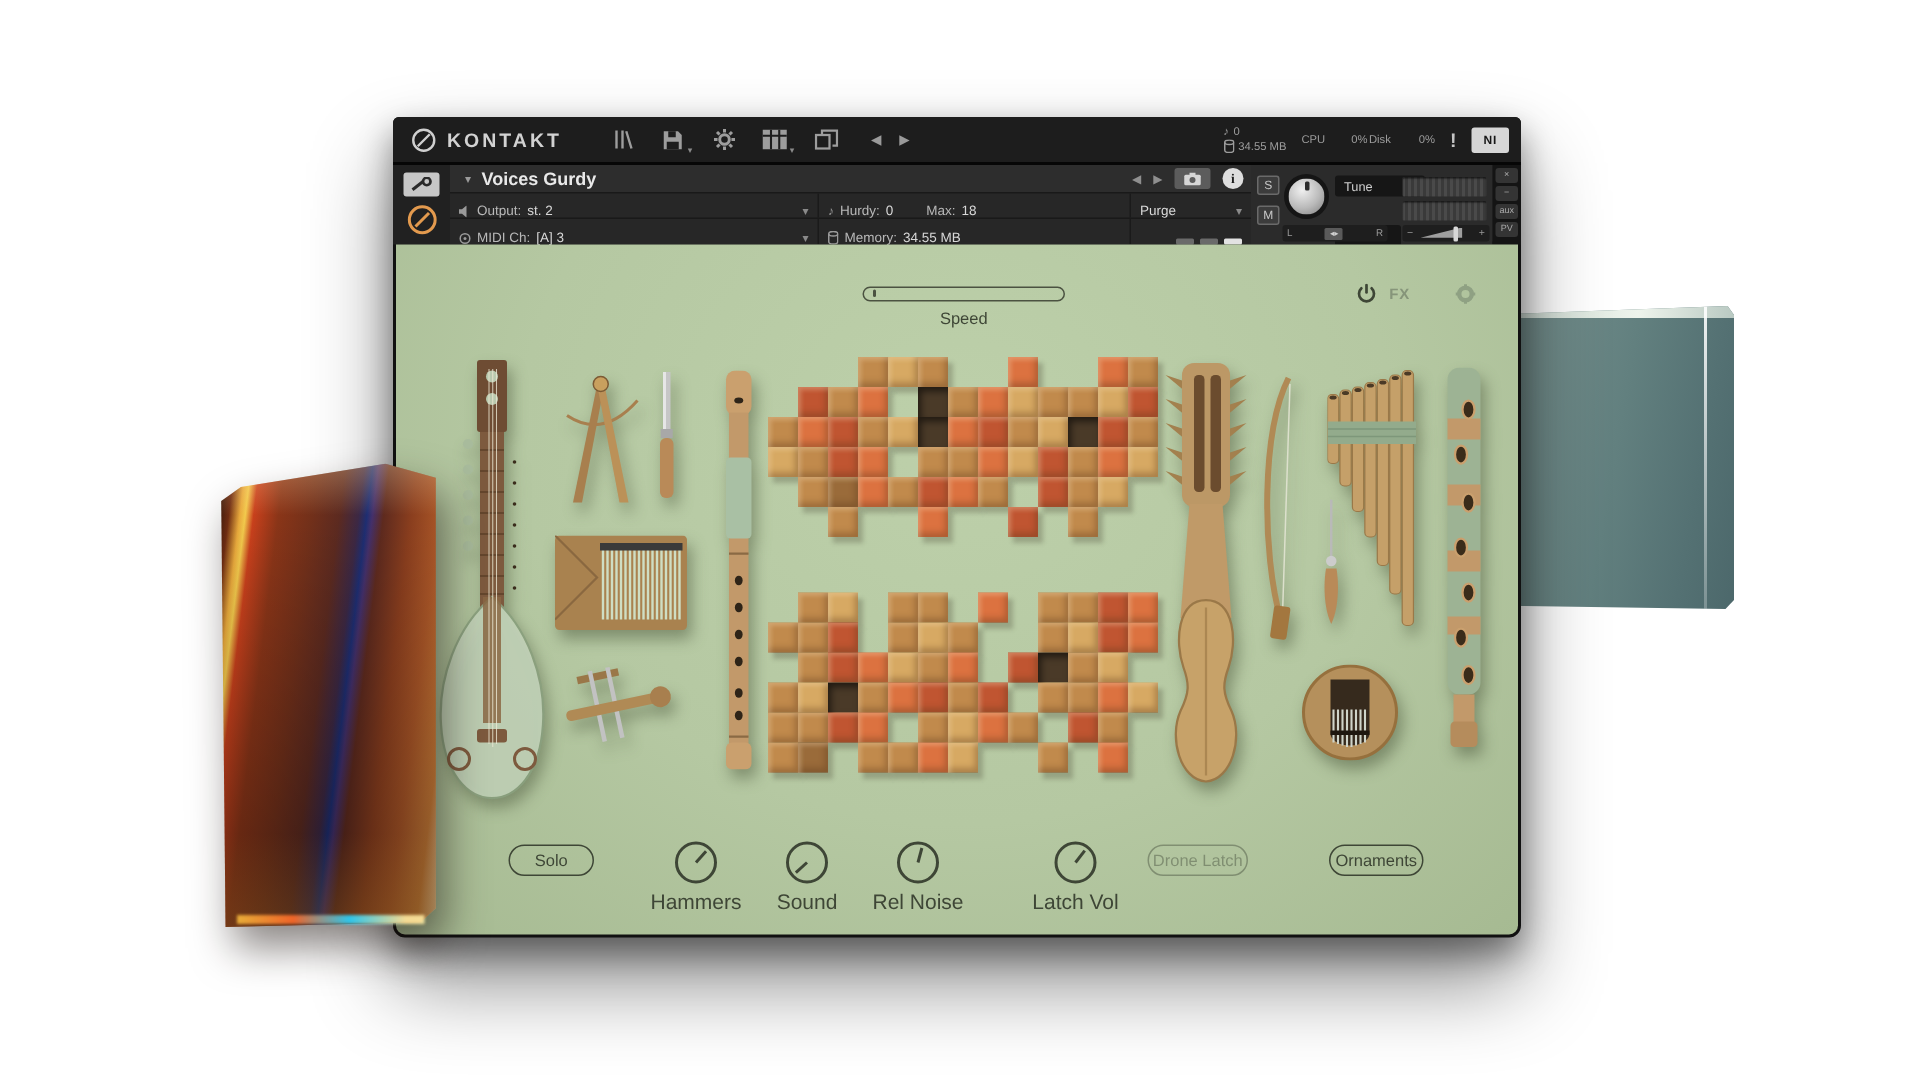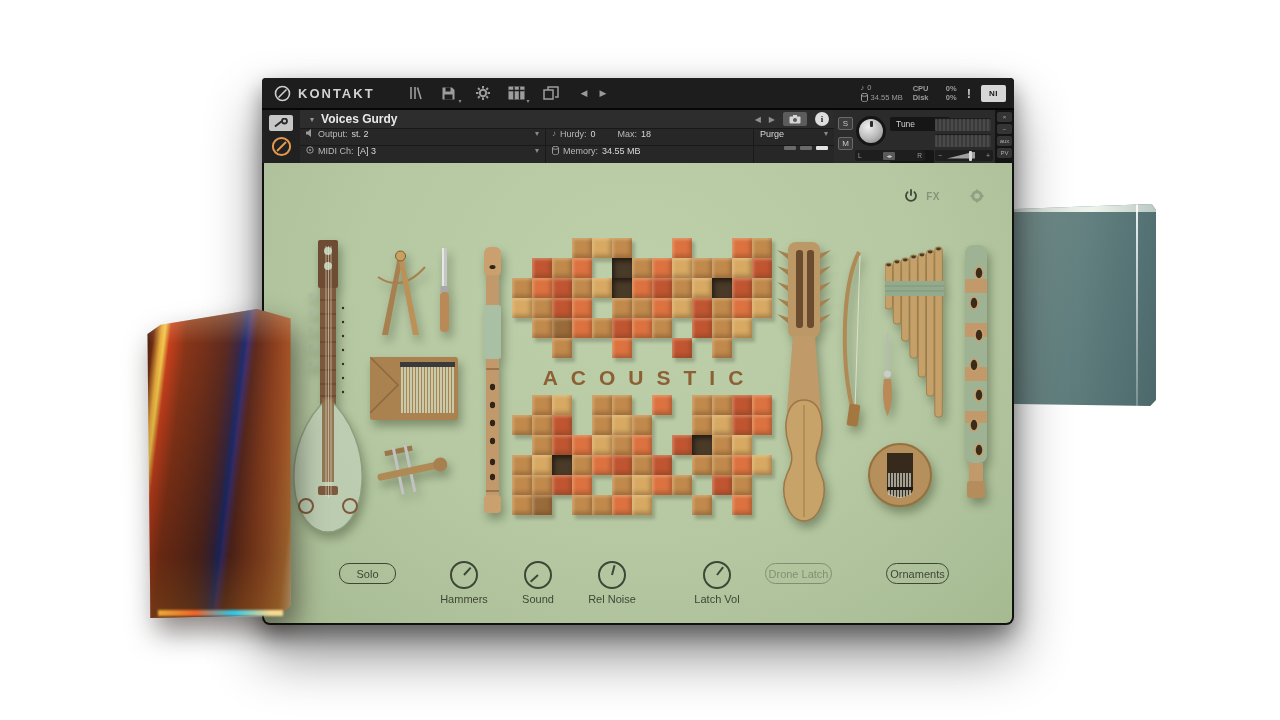--- a/index.html
+++ b/index.html
@@ -45,21 +45,21 @@
     display:flex;align-items:center;color:#cfcfcf;}
   .brand{display:flex;align-items:center;gap:7px;margin-left:12px;}
   .brand .word{font-size:13px;font-weight:bold;letter-spacing:2px;color:#d2d2d2;}
   .tb-icons{display:flex;align-items:center;gap:14px;margin-left:30px;}
   .tb-btn{position:relative;width:20px;height:18px;display:flex;align-items:center;justify-content:center;}
   .tb-caret{position:absolute;right:-3px;bottom:-2px;font-size:6px;color:#8a8a8a;}
   .tb-arrows{display:flex;gap:12px;margin-left:20px;color:#9a9a9a;font-size:9px;}
   .tb-right{margin-left:auto;display:flex;align-items:center;gap:10px;margin-right:8px;}
   .stat2{display:flex;flex-direction:column;gap:1px;font-size:7.5px;color:#9c9c9c;line-height:8px;}
   .stat2 .row{display:flex;align-items:center;gap:3px;}
-  .statkv{display:flex;flex-direction:column;gap:1px;font-size:7.5px;color:#9c9c9c;line-height:8px;font-weight:bold;}
+  .statkv{display:flex;flex-direction:row;gap:1px;font-size:7.5px;color:#9c9c9c;line-height:8px;}
   .statkv .row{display:flex;justify-content:space-between;width:44px;}
   .warn{font-size:13px;font-weight:bold;color:#c4c4c4;}
   .ni-box{width:25px;height:17px;background:#d6d6d6;border-radius:2px;display:flex;
     align-items:center;justify-content:center;font-size:8px;font-weight:bold;color:#161616;letter-spacing:.5px;}
 
   
   .inst-header{position:absolute;left:0;top:32px;width:752px;height:53px;background:#242424;
     border-bottom:2px solid #0c0c0c;color:#b9b9b9;font-size:9px;}
   .rail{position:absolute;left:0;top:0;width:38px;height:53px;background:#212121;}
   .wrench-btn{position:absolute;left:7px;top:5px;width:24px;height:16px;background:#c7c7c7;
@@ -71,21 +71,21 @@
   .hcaret{color:#9a9a9a;font-size:8px;margin-left:10px;}
   .htitle{color:#e9e9e9;font-weight:bold;font-size:12px;margin-left:7px;}
   .hrow1-right{margin-left:auto;display:flex;align-items:center;gap:8px;margin-right:5px;}
   .mini-arrow{color:#8f8f8f;font-size:8px;}
   .cam-btn{width:24px;height:14px;background:#5c5c5c;border-radius:2px;display:flex;align-items:center;justify-content:center;}
   .info-btn{width:14px;height:14px;background:#dedede;border-radius:50%;display:flex;align-items:center;
     justify-content:center;color:#1c1c1c;font-size:9px;font-weight:bold;font-family:"Liberation Serif",serif;}
   .hrow2,.hrow3{position:absolute;left:0;width:534px;height:17px;display:flex;}
   .hrow2{top:19px;border-bottom:1px solid #191919;}
   .hrow3{top:36px;}
-  .hcell{display:flex;align-items:flex-start;gap:4px;padding:0 6px;border-right:1px solid #1a1a1a;}
+  .hcell{display:flex;align-items:flex-end;gap:4px;padding:0 6px;border-right:1px solid #1a1a1a;}
   .hcell.c1{width:246px;}
   .hcell.c2{flex:1;}
   .hcell.c3{width:80px;border-right:none;}
   .hcell .cell-caret{margin-left:auto;color:#8a8a8a;font-size:8px;}
   .hval{color:#d8d8d8;}
   .gapL{width:14px;display:inline-block;}
   .dashes{display:flex;gap:4px;margin-left:auto;}
   .dashes span{width:12px;height:4px;border-radius:1px;background:#6a6a6a;display:block;}
   .dashes span:last-child{background:#e2e2e2;}
   .hicon{color:#9a9a9a;font-size:8px;}
@@ -140,21 +140,21 @@
   .acoustic{position:absolute;left:244px;top:203px;width:270px;text-align:center;
     font-size:21px;font-weight:600;letter-spacing:13px;text-indent:13px;color:var(--acoustic);}
 
   
   .pill{position:absolute;height:21px;border:1.5px solid var(--ink);border-radius:11px;background:transparent;
     color:var(--ink);font-size:11px;font-family:"Liberation Sans",sans-serif;display:flex;align-items:center;justify-content:center;}
   .pill.disabled{opacity:.42;}
   .knob{position:absolute;width:28px;height:28px;border:2px solid var(--ink);border-radius:50%;}
   .knob .pointer{position:absolute;left:50%;top:2px;width:2px;height:10px;margin-left:-1px;
     background:var(--ink);transform-origin:50% 10px;}
-  .knob-label{position:absolute;font-size:11px;color:var(--ink);transform:translateX(-50%);white-space:nowrap;}
+  .knob-label{position:absolute;font-size:14px;color:var(--ink);transform:translateX(-50%);white-space:nowrap;}
 </style>
 </head>
 <body>
 
 <div class="stage">
 
   <div class="cube-deco">
     <div class="top"></div>
     <div class="edge"></div>
   </div>
@@ -351,20 +351,26 @@
       <div class="edge-strip">
         <div class="edge-btn">×</div>
         <div class="edge-btn">−</div>
         <div class="edge-btn">aux</div>
         <div class="edge-btn">PV</div>
       </div>
     </div>
 
     <div class="main-ui">
 
+      <div class="speed-wrap">
+        <div class="speed-track">
+          <div class="speed-handle"></div>
+        </div>
+        <div class="speed-label">Speed</div>
+      </div>
 
       <div class="fx-wrap">
         <svg width="14" height="14" viewBox="0 0 14 14">
           <path d="M7 1v5" stroke="#3e4636" stroke-width="1.8" stroke-linecap="round"></path>
           <path d="M3.6 3.2a5 5 0 1 0 6.8 0" fill="none" stroke="#3e4636" stroke-width="1.8" stroke-linecap="round"></path>
         </svg>
         <span class="fx-label">FX</span>
         <span class="gear-gap"></span>
         <svg width="14" height="14" viewBox="0 0 14 14">
           <circle cx="7" cy="7" r="4.2" fill="none" stroke="#8fa183" stroke-width="3"></circle>
@@ -511,21 +517,20 @@
           <div class="cube-cell" style="left: 120px; top: 80px; background: rgb(220, 114, 64);"></div>
           <div class="cube-cell" style="left: 140px; top: 80px; background: rgb(193, 138, 76);"></div>
           <div class="cube-cell" style="left: 180px; top: 80px; background: rgb(192, 85, 49);"></div>
           <div class="cube-cell" style="left: 200px; top: 80px; background: rgb(193, 138, 76);"></div>
           <div class="cube-cell" style="left: 220px; top: 80px; background: rgb(215, 169, 99);"></div>
           <div class="cube-cell" style="left: 40px; top: 100px; background: rgb(193, 138, 76);"></div>
           <div class="cube-cell" style="left: 100px; top: 100px; background: rgb(220, 114, 64);"></div>
           <div class="cube-cell" style="left: 160px; top: 100px; background: rgb(192, 85, 49);"></div>
           <div class="cube-cell" style="left: 200px; top: 100px; background: rgb(193, 138, 76);"></div>
         </div>
-      <div class="acoustic">ACOUSTIC</div>
       <div class="mosaic" id="mosaic-lower" style="left:248px;top:232px;">
           <div class="cube-cell" style="left: 20px; top: 0px; background: rgb(193, 138, 76);"></div>
           <div class="cube-cell" style="left: 40px; top: 0px; background: rgb(215, 169, 99);"></div>
           <div class="cube-cell" style="left: 80px; top: 0px; background: rgb(193, 138, 76);"></div>
           <div class="cube-cell" style="left: 100px; top: 0px; background: rgb(193, 138, 76);"></div>
           <div class="cube-cell" style="left: 140px; top: 0px; background: rgb(220, 114, 64);"></div>
           <div class="cube-cell" style="left: 180px; top: 0px; background: rgb(193, 138, 76);"></div>
           <div class="cube-cell" style="left: 200px; top: 0px; background: rgb(193, 138, 76);"></div>
           <div class="cube-cell" style="left: 220px; top: 0px; background: rgb(192, 85, 49);"></div>
           <div class="cube-cell" style="left: 240px; top: 0px; background: rgb(220, 114, 64);"></div>
@@ -660,21 +665,21 @@
 
       <svg class="instr" style="left:603px;top:280px;" width="66" height="64" viewBox="0 0 66 64">
         <circle cx="33" cy="32" r="31" fill="#b5905c" stroke="#96703d" stroke-width="2"></circle>
         <path d="M20 10 h26 v36 a13 8 0 0 1 -26 0 Z" fill="#362a1d"></path>
         <g stroke="#cfd4c9" stroke-width="1.4">
             <path d="M22 30v22M25 30v23M28 30v24M31 30v25M34 30v25M37 30v24M40 30v23M43 30v22"></path>
           </g>
         <rect x="20" y="44" width="26" height="3" fill="#1e170f"></rect>
       </svg>
 
-      <button class="pill" style="left:75px;top:400px;width:57px;border-radius:10px;">Solo</button>
+      <button class="pill" style="left:75px;top:400px;width:57px;">Solo</button>
 
       <div class="knob" style="left:186px;top:398px;">
           <div class="pointer" style="transform: rotate(42deg);"></div>
         </div>
       <div class="knob-label" style="left:200px;top:430px;">Hammers</div>
 
       <div class="knob" style="left:260px;top:398px;">
           <div class="pointer" style="transform: rotate(-132deg);"></div>
         </div>
       <div class="knob-label" style="left:274px;top:430px;">Sound</div>

